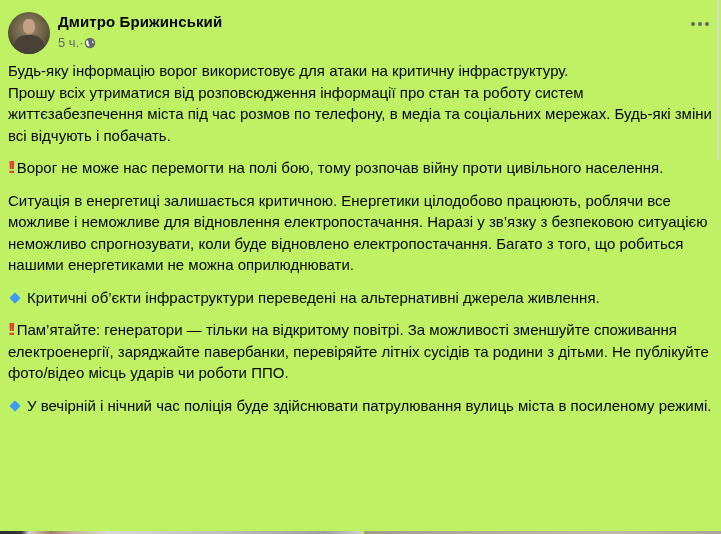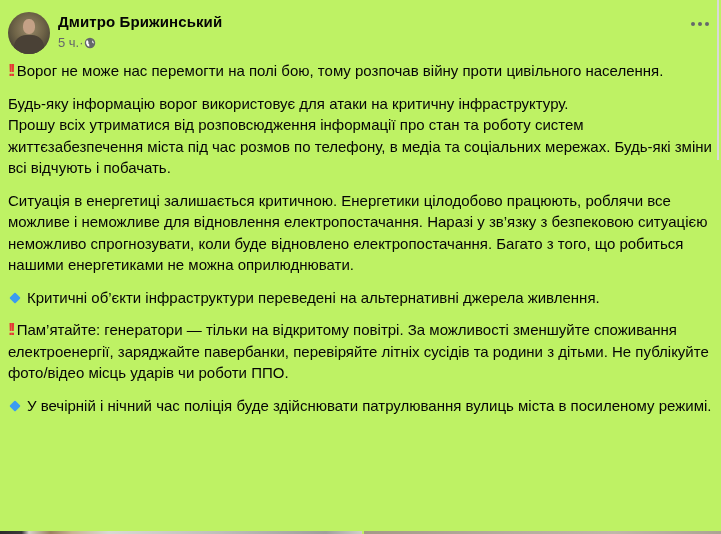--- a/index.html
+++ b/index.html
@@ -148,25 +148,25 @@
     </div>
     <div class="more">
       <span></span>
       <span></span>
       <span></span>
     </div>
     <div class="scroll-line"></div>
   </div>
 
   <div class="content">
+    <p style="white-space: pre-line;"><span>Будь-яку інформацію ворог використовує для атаки на критичну інфраструктуру.
+Прошу всіх утриматися від розповсюдження інформації про стан та роботу систем життєзабезпечення міста під час розмов по телефону, в медіа та соціальних мережах. Будь-які зміни всі відчують і побачать.</span></p>
     <p>
       <span class="emoji-bang">!!</span><span>Ворог не може нас перемогти на полі бою, тому розпочав війну проти цивільного населення.</span>
     </p>
-    <p style="white-space: pre-line;"><span>Будь-яку інформацію ворог використовує для атаки на критичну інфраструктуру.
-Прошу всіх утриматися від розповсюдження інформації про стан та роботу систем життєзабезпечення міста під час розмов по телефону, в медіа та соціальних мережах. Будь-які зміни всі відчують і побачать.</span></p>
     <p><span>Ситуація в енергетиці залишається критичною. Енергетики цілодобово працюють, роблячи все можливе і неможливе для відновлення електропостачання. Наразі у зв’язку з безпековою ситуацією неможливо спрогнозувати, коли буде відновлено електропостачання. Багато з того, що робиться нашими енергетиками не можна оприлюднювати.</span></p>
     <p>
       <span class="diamond"></span><span>Критичні об’єкти інфраструктури переведені на альтернативні джерела живлення.</span>
     </p>
     <p>
       <span class="emoji-bang">!!</span><span>Пам’ятайте: генератори — тільки на відкритому повітрі. За можливості зменшуйте споживання електроенергії, заряджайте павербанки, перевіряйте літніх сусідів та родини з дітьми. Не публікуйте фото/відео місць ударів чи роботи ППО.</span>
     </p>
     <p>
       <span class="diamond"></span><span>У вечірній і нічний час поліція буде здійснювати патрулювання вулиць міста в посиленому режимі.</span>
     </p>

